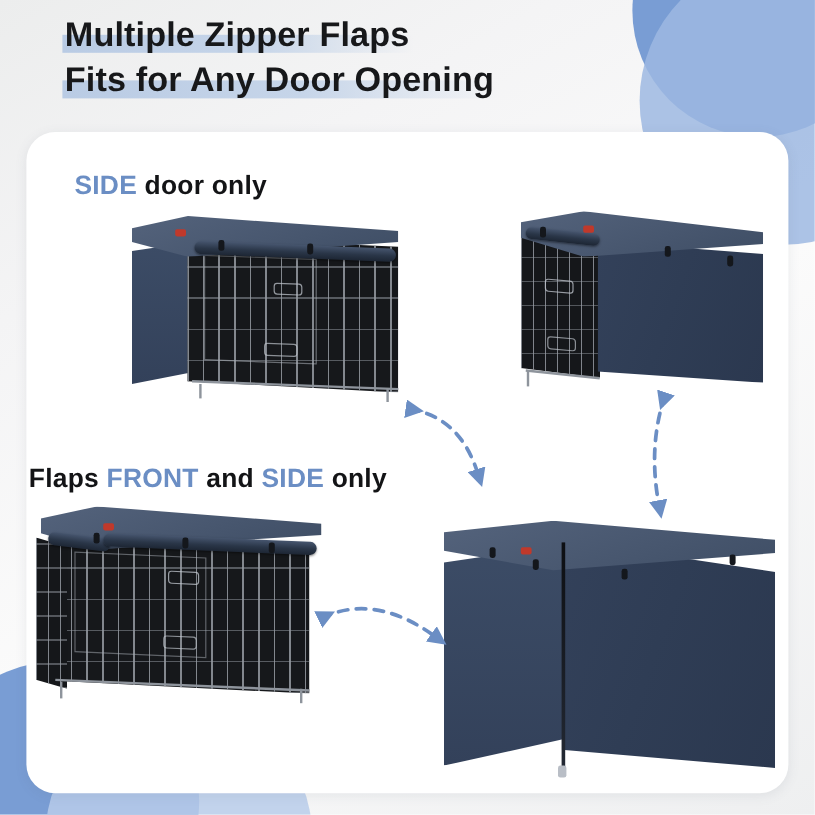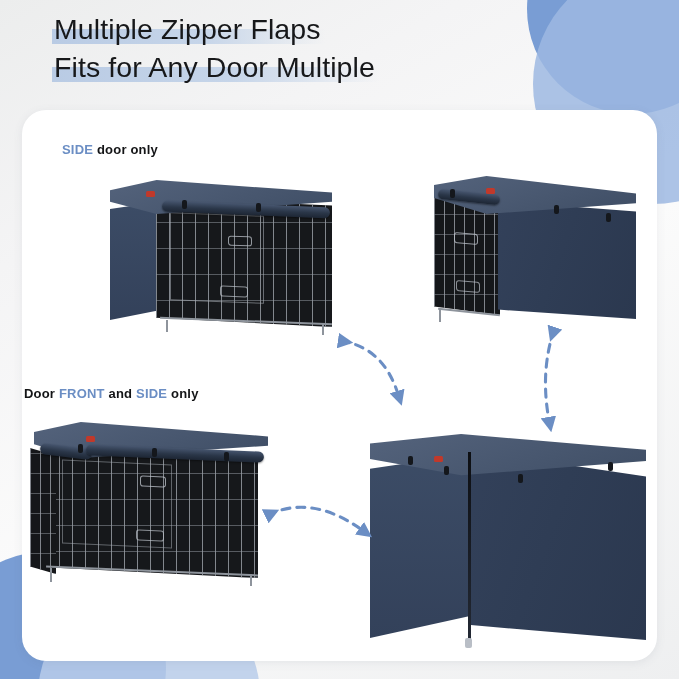--- a/index.html
+++ b/index.html
@@ -34,21 +34,21 @@
   .headline {
     position: absolute;
     left: 52px;
     top: 10px;
     z-index: 6;
   }
   .headline-line {
     position: relative;
     display: inline-block;
     font-size: 28.5px;
-    font-weight: normal;
+    font-weight: bold;
     color: #17181a;
     letter-spacing: .1px;
     line-height: 38px;
     padding: 0 4px 0 2px;
     white-space: nowrap;
     text-align: center;
   }
   .headline-line .hl-bar {
     position: absolute;
     left: 0;
@@ -69,21 +69,21 @@
     background: #ffffff;
     border-radius: 24px;
     box-shadow: 0 2px 10px rgba(90,100,115,.10);
     overflow: hidden;
     z-index: 4;
   }
 
   
   .label {
     position: absolute;
-    font-size: 13px;
+    font-size: 22px;
     font-weight: bold;
     color: #131416;
     white-space: nowrap;
     letter-spacing: .2px;
     z-index: 7;
   }
   .label .accent { color: #6b8ec4; }
   .lbl-side   { left: 62px;  top: 142px; }
   .lbl-front  { left: 441px; top: 136px; }
   .lbl-both   { left: 24px;  top: 386px; }
@@ -161,33 +161,33 @@
   <div class="deco deco-bl-a"></div>
   <div class="deco deco-bl-b"></div>
 
   <div class="headline">
     <div class="headline-line">
       <span class="hl-bar"></span>
       <span>Multiple Zipper Flaps</span>
     </div><br>
     <div class="headline-line">
       <span class="hl-bar"></span>
-      <span>Fits for Any Door Multiple</span>
+      <span>Fits for Any Door Opening</span>
     </div>
   </div>
 
   <div class="card"></div>
 
   <div class="label lbl-side">
     <span class="accent">SIDE</span><span> door only</span>
   </div>
 
 
   <div class="label lbl-both">
-    <span>Door </span><span class="accent">FRONT</span><span> and </span><span class="accent">SIDE</span><span> only</span>
+    <span>Flaps </span><span class="accent">FRONT</span><span> and </span><span class="accent">SIDE</span><span> only</span>
   </div>
 
   <div class="crate" style="left:108px; top:178px; width:226px; height:155px;">
 
     <div class="face fab-side" style="left:2px; top:24px; width:48px; height:118px;
                 clip-path: polygon(0 6%, 100% 0%, 100% 92%, 0 100%);"></div>
 
     <div class="face mesh" style="left:48px; top:17px; width:176px; height:132px;
                 clip-path: polygon(0 2%, 100% 8%, 100% 100%, 0 93%);"></div>
 

